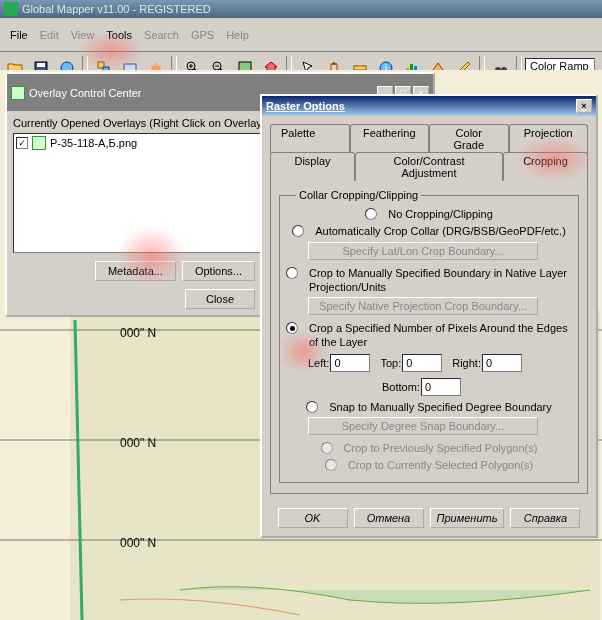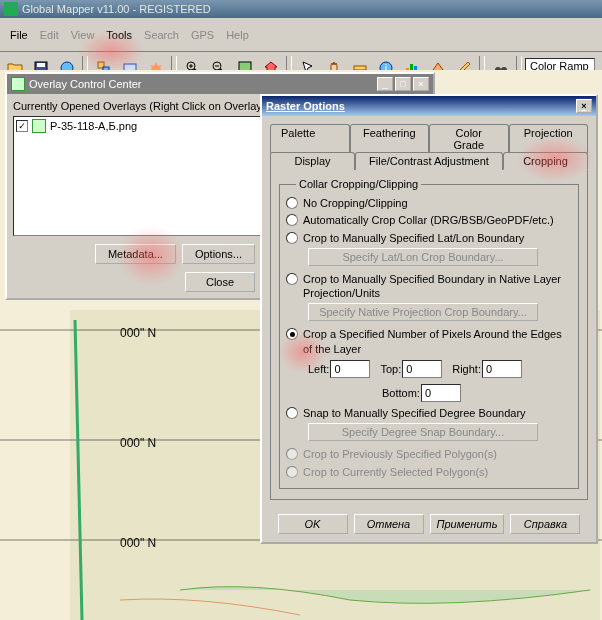--- a/index.html
+++ b/index.html
@@ -20,21 +20,21 @@
 .tb-btn svg { width: 16px; height: 16px; }
 .tb-sep { width: 6px; height: 24px; border-left: 1px solid #808080; border-right: 1px solid #fff; margin: 0 2px; }
 .tb-dropdown { height: 20px; background: #fff; border: 1px inset #808080; padding: 1px 4px; width: 70px; }
 
 
 .map-area { position: absolute; left: 0; top: 70px; right: 0; bottom: 0; background: #f4eed8; overflow: hidden; }
 .map-label { position: absolute; font-size: 12px; color: #000; }
 
 
 .occ-window { position: absolute; left: 5px; top: 72px; width: 430px; background: #d4d0c8; border: 2px outset #fff; }
-.occ-title { height: 20px; background: #808080; color: #fff; display: flex; align-items: center; padding: 0 4px; }
+.occ-title { height: 37px; background: #808080; color: #fff; display: flex; align-items: center; padding: 0 4px; }
 .occ-title-txt { flex: 1; }
 .occ-title-btn { width: 16px; height: 14px; background: #d4d0c8; border: 1px outset #fff; margin-left: 2px; font-size: 9px; display: flex; align-items: center; justify-content: center; }
 .occ-body { padding: 6px; }
 .occ-list { background: #fff; border: 1px inset #808080; height: 120px; padding: 2px; }
 .list-item { display: flex; align-items: center; gap: 4px; }
 .checkbox { width: 12px; height: 12px; border: 1px inset #808080; background: #fff; font-size: 9px; text-align: center; line-height: 10px; }
 .file-icon { width: 14px; height: 14px; background: #cfc; border: 1px solid #393; }
 .occ-buttons { display: flex; justify-content: center; gap: 6px; margin-top: 8px; }
 .btn { padding: 3px 12px; background: #d4d0c8; border: 1px outset #fff; min-width: 70px; text-align: center; }
 
@@ -46,21 +46,21 @@
 
 .raster-body { padding: 8px; }
 .tabs-row { display: flex; margin-bottom: -1px; }
 .tab { padding: 2px 10px; border: 1px solid #808080; border-bottom: none; background: #d4d0c8; border-top-left-radius: 3px; border-top-right-radius: 3px; margin-right: 0px; }
 .tab.active { background: #d4d0c8; border-bottom: 1px solid #d4d0c8; z-index: 2; position: relative; }
 .tab-panel { border: 1px solid #808080; padding: 10px 8px; background: #d4d0c8; }
 
 .groupbox { border: 1px solid #808080; padding: 8px 6px 6px; margin-top: 4px; position: relative; }
 .groupbox-title { position: absolute; top: -7px; left: 16px; background: #d4d0c8; padding: 0 3px; }
 
-.radio-row { display: flex; align-items: flex-start; gap: 5px; margin: 3px 0; }
+.radio-row { display: flex; align-items: flex-start; gap: 11px; margin: 3px 0; justify-content: center; }
 .radio { width: 12px; height: 12px; border-radius: 50%; border: 1px inset #808080; background: #fff; flex-shrink: 0; margin-top: 1px; display: flex; align-items: center; justify-content: center; }
 .radio.sel::after { content: ''; width: 5px; height: 5px; background: #000; border-radius: 50%; }
 .radio.dim { opacity: 0.5; }
 .radio-label { line-height: 1.3; }
 
 .sub-btn { margin: 3px 0 6px 22px; padding: 2px 8px; border: 1px outset #fff; background: #d4d0c8; width: 230px; text-align: center; }
 .sub-btn.disabled { color: #888; }
 
 .crop-inputs { display: flex; flex-wrap: wrap; gap: 6px 10px; margin: 4px 0 4px 22px; align-items: center; }
 .crop-field { display: flex; align-items: center; gap: 1px; }
@@ -255,38 +255,34 @@
   </div>
   <div class="raster-body">
     <div class="tabs-row">
       <div class="tab" style="flex:1;text-align:left">Palette</div>
       <div class="tab" style="flex:1;text-align:center">Feathering</div>
       <div class="tab" style="flex:1;text-align:center">Color Grade</div>
       <div class="tab" style="flex:1;text-align:center">Projection</div>
     </div>
     <div class="tabs-row">
       <div class="tab" style="flex:0.9;text-align:center">Display</div>
-      <div class="tab" style="flex:1.8;text-align:center">File/Contrast Adjustment</div>
+      <div class="tab" style="flex:1.8;text-align:center">Color/Contrast Adjustment</div>
       <div class="tab active" style="flex:0.9;text-align:center">Cropping</div>
     </div>
     <div class="tab-panel">
       <div class="groupbox">
         <div class="groupbox-title">Collar Cropping/Clipping</div>
 
         <div class="radio-row">
           <div class="radio"></div>
           <span class="radio-label">No Cropping/Clipping</span>
         </div>
         <div class="radio-row">
           <div class="radio"></div>
           <span class="radio-label">Automatically Crop Collar (DRG/BSB/GeoPDF/etc.)</span>
-        </div>
-        <div class="radio-row">
-          <div class="radio"></div>
-          <span class="radio-label">Crop to Manually Specified Lat/Lon Boundary</span>
         </div>
         <div class="sub-btn disabled">Specify Lat/Lon Crop Boundary...</div>
 
         <div class="radio-row">
           <div class="radio"></div>
           <span class="radio-label">Crop to Manually Specified Boundary in Native Layer Projection/Units</span>
         </div>
         <div class="sub-btn disabled">Specify Native Projection Crop Boundary...</div>
 
         <div class="radio-row">

